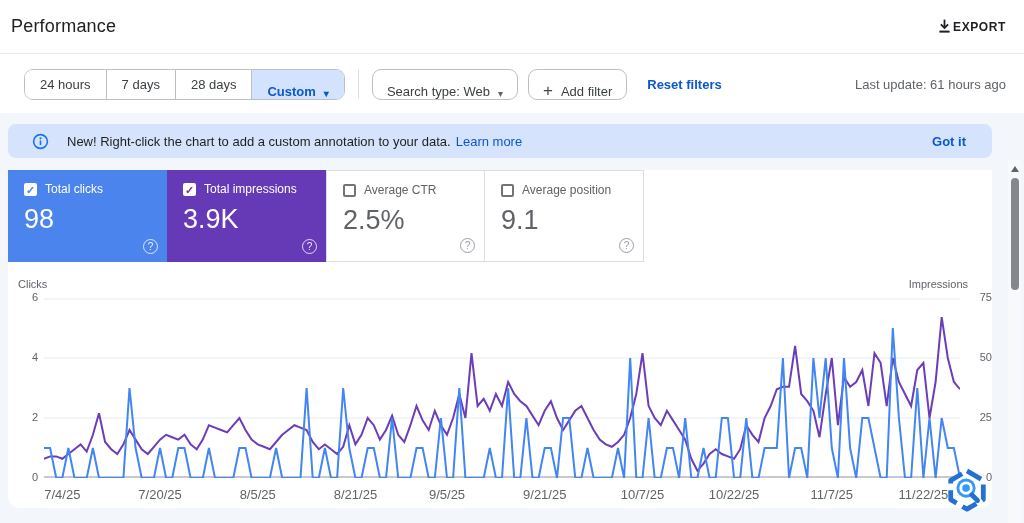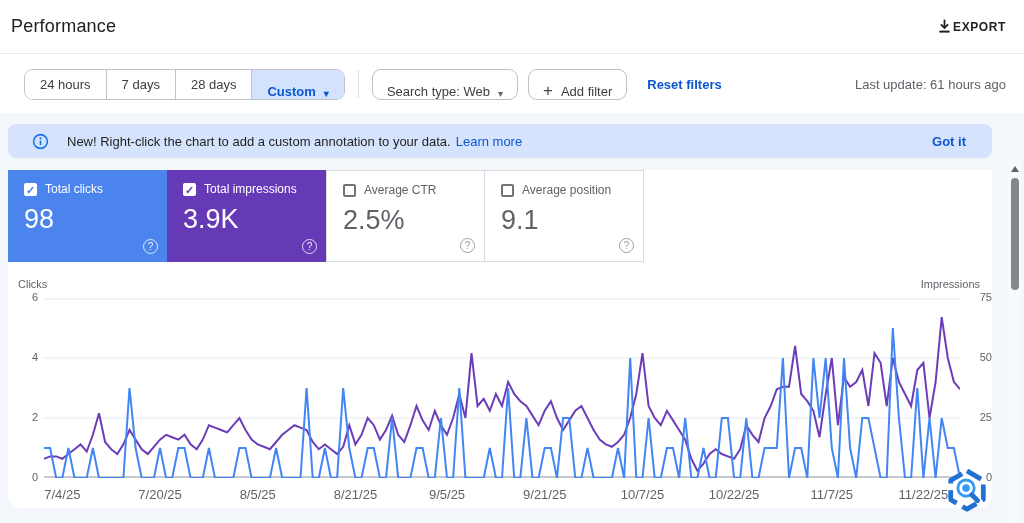--- a/index.html
+++ b/index.html
@@ -159,21 +159,21 @@
       <div class="card-top">
         <span class="cbx"></span>
         <span class="card-label">Average position</span>
       </div>
       <div class="card-value">9.1</div>
       <span class="help">?</span>
     </div>
   </div>
 
   <div class="axis-title" style="left:10px; top:108px;">Clicks</div>
-  <div class="axis-title" style="right:12px; top:108px;padding-left:19px;">Impressions</div>
+  <div class="axis-title" style="right:24px; top:108px;padding-left:19px;">Impressions</div>
 
   <span class="y-tick left" style="top:121px;">6</span>
   <span class="y-tick left" style="top:181px;">4</span>
   <span class="y-tick left" style="top:241px;">2</span>
   <span class="y-tick left" style="top:301px;">0</span>
   <span class="y-tick right" style="top:121px;">75</span>
   <span class="y-tick right" style="top:181px;">50</span>
   <span class="y-tick right" style="top:241px;">25</span>
   <span class="y-tick right" style="top:301px;">0</span>
 

